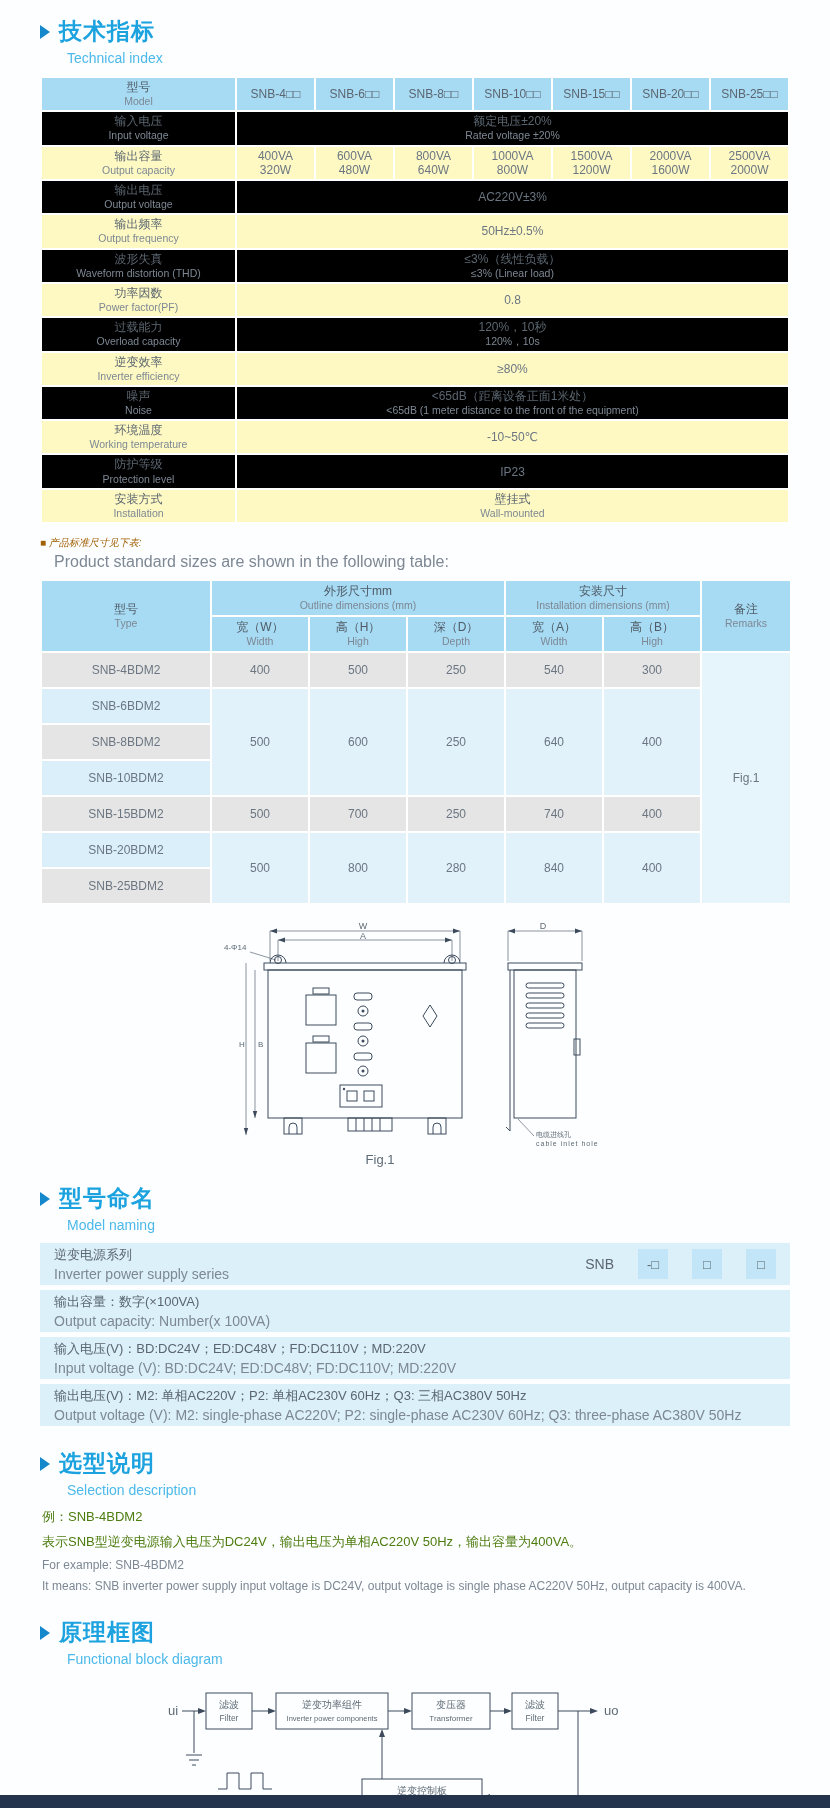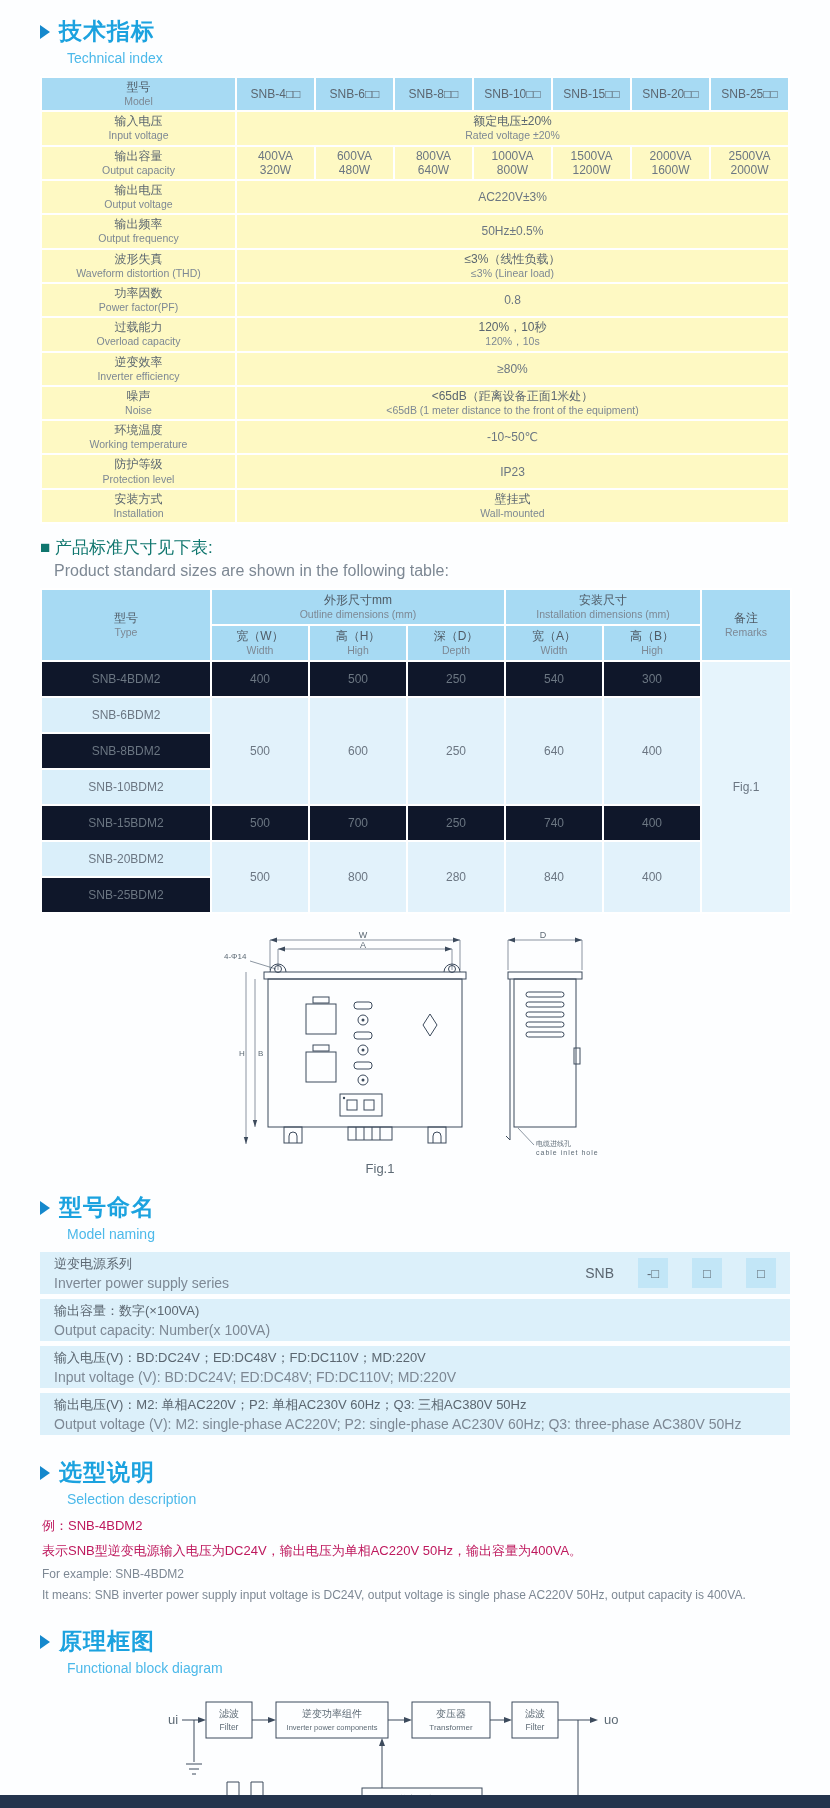--- a/index.html
+++ b/index.html
@@ -14,32 +14,32 @@
   .sec-sub { margin:3px 0 10px 27px; font-size:14px; color:#4cb9ea; }
 
   
   table { border-collapse:collapse; width:750px; table-layout:fixed; }
   td { border:2px solid #fff; text-align:center; vertical-align:middle;
        color:#6b7682; font-size:12px; line-height:1.18; padding:2px 2px; }
   .cn { color:#5b6670; font-size:12px; }
   .en { color:#7d8894; font-size:10.5px; }
   .hdrc { background:#a7daf3; }
   .hdrc .cn { color:#4f5b66; }
-  .rd td { background:#fef9c3; }
+  .rd td { background:#000000; }
   .rl td { background:#fef9c3; }
   .spec td { height:27px; }
   .mono-val { font-size:12px; color:#6b7682; }
 
   
   .size-note { margin:12px 0 8px 0; }
-  .size-note .l1 { font-size:17px; color:#0f766e; }
+  .size-note .l1 { font-size:10px; color:#a16207;font-style:italic; }
   .size-note .l2 { font-size:16px; color:#7d8894; margin:3px 0 0 14px; }
 
   .size td { height:30px; }
-  .size .dr1 td { background:#0f172a; }
+  .size .dr1 td { background:#e5e5e5; }
   .size .dr2 td { background:#daeffa; }
   .size td.mcell { background:#e2f2fb; }
   .size td.remcell { background:#e6f4fc; font-size:12px; color:#6b7682; }
 
   
   .figure-wrap { display:flex; justify-content:center; margin-top:16px; }
   svg { display:block; }
   .tech-stroke { stroke:#3c4a5c; fill:none; stroke-width:1; }
   .tech-thin { stroke:#5a6878; fill:none; stroke-width:0.7; }
   .tech-fill { fill:#3c4a5c; }
@@ -49,21 +49,21 @@
   .naming-row { background:#dcf0fa; margin-bottom:5px; padding:3px 14px;
                 display:flex; justify-content:space-between; align-items:center; min-height:34px; }
   .naming-text .cnl { display:block; font-size:13px; color:#5b6670; }
   .naming-text .enl { display:block; font-size:14px; color:#7d8894; margin-top:2px; }
   .code-group { display:flex; align-items:center; gap:24px; }
   .code-prefix { font-size:14px; color:#5b6670; }
   .code-box { width:30px; height:30px; background:#c2e6f7; display:flex; align-items:center;
               justify-content:center; font-size:13px; color:#5b6670; }
 
   
-  .sel-line-cn { font-size:13px; color:#be185d; margin:7px 0 0 2px; }
+  .sel-line-cn { font-size:13px; color:#4d7c0f; margin:7px 0 0 2px; }
   .sel-line-en { font-size:12px; color:#7d8894; margin:7px 0 0 2px; }
 
   .block-wrap { margin:10px 0 0 110px; }
 
   .footer-bar { position:absolute; left:0; bottom:0; width:830px; height:13px; background:#24344d; }
 </style>
 </head>
 <body>
 
 <div class="page">

